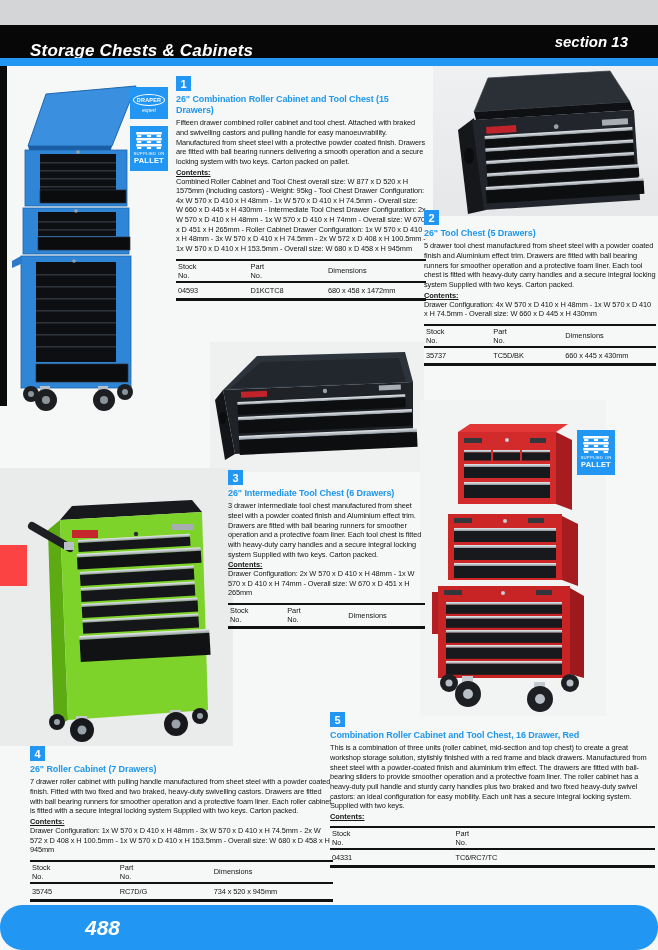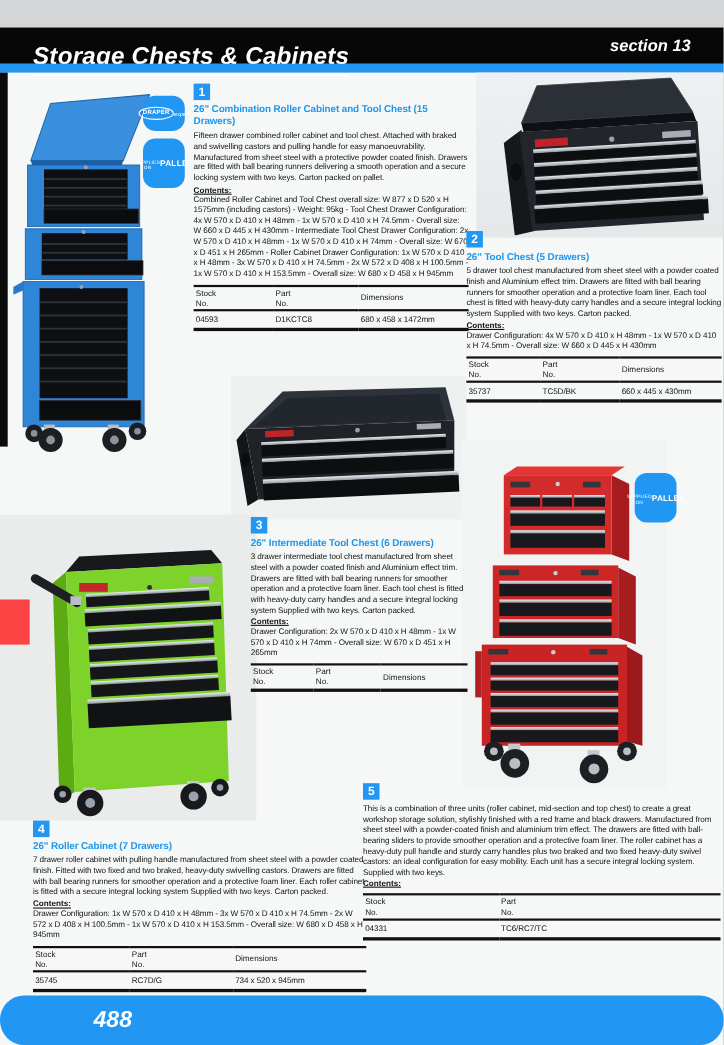--- a/index.html
+++ b/index.html
@@ -3,21 +3,21 @@
 <meta charset="utf-8">
 <style>
   html,body { margin:0; padding:0; background:#9a9a9a; }
   .page { position:relative; width:658px; height:950px; background:#f6f7f7; overflow:hidden;
           font-family:"Liberation Sans", sans-serif; color:#141414; }
 
   
   .top-strip  { position:absolute; left:0; top:0; width:658px; height:25px; background:#d3d5d6; }
   .header-bar { position:absolute; left:0; top:25px; width:658px; height:33px; background:#070707;
                 display:flex; align-items:center; justify-content:space-between; box-sizing:border-box; padding:0 30px; }
-  .header-title { color:#fff; font-weight:bold; font-style:italic; font-size:22px; letter-spacing:.2px;
+  .header-title { color:#fff; font-weight:bold; font-style:italic; font-size:17px; letter-spacing:.2px;
                   border-bottom:2.5px solid #fff; padding-bottom:3px;margin-top:24px; }
   .header-section { color:#fff; font-weight:bold; font-style:italic; font-size:15px; }
   .blue-bar   { position:absolute; left:0; top:58px; width:658px; height:8px; background:#2196f3; }
   .footer-bar { position:absolute; left:0; top:905px; width:658px; height:45px; background:#2196f3;border-radius:22px; }
   .page-num   { position:absolute; left:85px; top:11px; color:#fff; font-weight:bold; font-style:italic; font-size:21px; }
 
   
   .black-edge { position:absolute; left:0; top:66px; width:7px; height:340px; background:#0b0b0b; }
   .gray-band  { position:absolute; left:0; top:468px; width:233px; height:278px; background:#eaebeb; }
   .photo2-bg  { position:absolute; left:433px; top:66px; width:225px; height:150px;
@@ -28,22 +28,22 @@
 
   
   .photo { position:absolute; }
   #photo1 { left:12px;  top:80px;  width:132px; height:334px; }
   #photo2 { left:436px; top:68px;  width:214px; height:146px; }
   #photo3 { left:213px; top:344px; width:208px; height:126px; }
   #photo4 { left:24px;  top:492px; width:206px; height:252px; }
   #photo5 { left:424px; top:416px; width:172px; height:300px; }
 
   
-  .blue-badge { position:absolute; background:#2196f3; color:#fff; display:flex; flex-direction:row;
-                align-items:center; justify-content:center; text-align:center;border-radius:11px; }
+  .blue-badge { position:absolute; background:#2196f3; color:#fff; display:flex; flex-direction:column;
+                align-items:center; justify-content:center; text-align:center; }
   #badge-draper  { left:130px; top:87px;  width:38px; height:32px; }
   #badge-pallet1 { left:130px; top:126px; width:38px; height:45px; }
   #badge-pallet5 { left:577px; top:430px; width:38px; height:45px; }
   .draper-oval { border:1.5px solid #fff; border-radius:50%; font-size:5.5px; font-weight:bold; padding:2px 3px; letter-spacing:.2px; }
   .draper-sub  { font-size:5px; font-style:italic; margin-top:1px; }
   .pallet-top  { font-size:4.3px; margin-top:2px; letter-spacing:.2px; }
   .pallet-bot  { font-size:7.5px; font-weight:bold; letter-spacing:.2px; }
 
   
   .col { position:absolute; }
@@ -436,20 +436,21 @@
         <td>35745</td>
         <td>RC7D/G</td>
         <td>734 x 520 x 945mm</td>
       </tr>
     </tbody>
       </table>
   </div>
 
   <div id="col5" class="col">
     <div class="num-badge">5</div>
+    <div class="p-title">Combination Roller Cabinet and Tool Chest, 16 Drawer, Red</div>
     <div class="p-desc">This is a combination of three units (roller cabinet, mid-section and top chest) to create a great workshop storage solution, stylishly finished with a red frame and black drawers. Manufactured from sheet steel with a powder-coated finish and aluminium trim effect. The drawers are fitted with ball-bearing sliders to provide smoother operation and a protective foam liner. The roller cabinet has a heavy-duty pull handle and sturdy carry handles plus two braked and two fixed heavy-duty swivel castors: an ideal configuration for easy mobility. Each unit has a secure integral locking system. Supplied with two keys.</div>
     <div class="p-contents-label">Contents:</div>
     <table class="spec">
       <tbody>
           <tr>
         <th class="w-stock5">
               <div>Stock</div>
               <div>No.</div>
             </th>
         <th>

